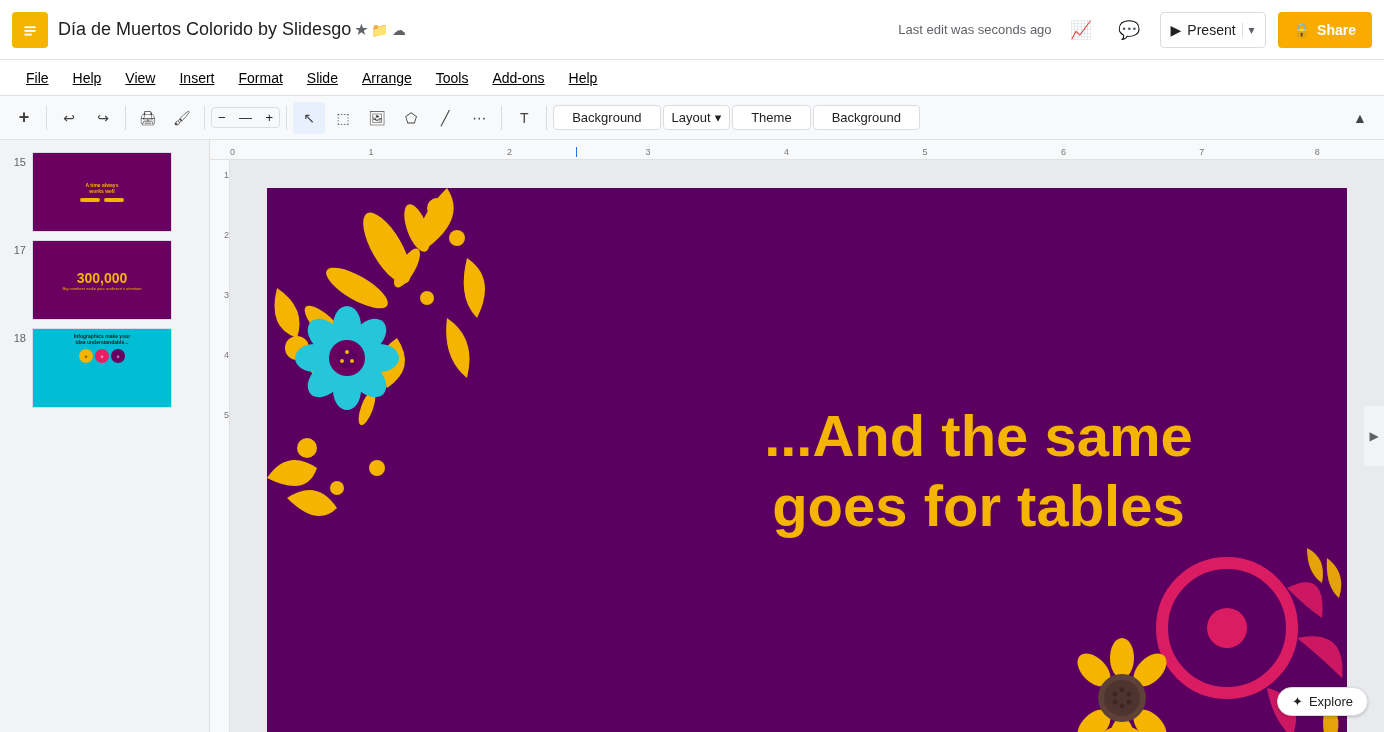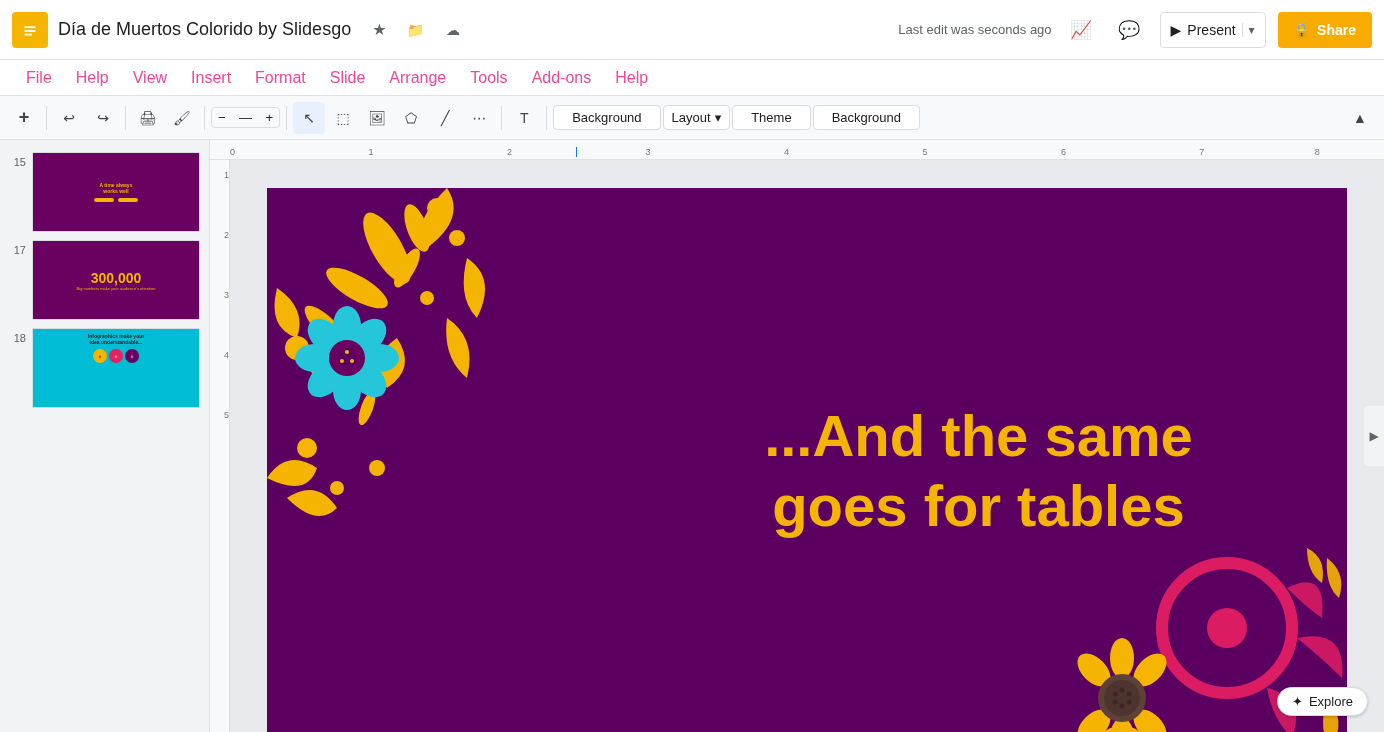--- a/index.html
+++ b/index.html
@@ -79,24 +79,25 @@
       height: 36px;
       background: #fff;
       display: flex;
       align-items: center;
       padding: 0 16px;
       gap: 4px;
       border-bottom: 1px solid #e0e0e0;
     }
     .menu-item {
       padding: 4px 10px;
-      font-size: 16px;
-      color: #ec4899;
-      cursor: pointer;
-      border-radius: 4px;
+      font-size: 14px;
+      color: #000000;
+      cursor: pointer;
+      border-radius: 4px;
+      text-decoration: underline;
     }
 
     
     #toolbar {
       height: 44px;
       background: #f8f9fa;
       border-bottom: 1px solid #e0e0e0;
       display: flex;
       align-items: center;
       padding: 0 8px;
@@ -170,21 +171,21 @@
     }
     .slide-item.active { background: #d2e3fc; }
     .slide-number {
       font-size: 11px;
       color: #5f6368;
       min-width: 18px;
       text-align: right;
       margin-top: 4px;
     }
     .slide-thumb {
-      width: 168px;
+      width: 140px;
       height: 80px;
       border-radius: 2px;
       overflow: hidden;
       flex-shrink: 0;
       border: 1px solid #dadce0;
       position: relative;
     }
     .slide-item.active .slide-thumb { border: 2px solid #1a73e8; }
 
     
@@ -306,21 +307,21 @@
 <div id="topbar">
   <div id="app-icon">
     <svg viewBox="0 0 24 24" fill="white">
       <rect x="3" y="3" width="18" height="18" rx="2" fill="#f4b400"></rect>
       <rect x="6" y="8" width="12" height="2" fill="white"></rect>
       <rect x="6" y="12" width="12" height="2" fill="white"></rect>
       <rect x="6" y="16" width="8" height="2" fill="white"></rect>
     </svg>
   </div>
   <div id="title-area">
-    <div style="display:flex;align-items:center;gap:21px;">
+    <div style="display:flex;align-items:center;gap:3px;">
       <span id="doc-title" style="font-size:18px;color:#202124;cursor:text;">Día de Muertos Colorido by Slidesgo</span>
       <span style="color:#5f6368;font-size:16px;cursor:pointer;">★</span>
       <span style="color:#5f6368;font-size:14px;cursor:pointer;">📁</span>
       <span style="color:#5f6368;font-size:14px;cursor:pointer;">☁</span>
     </div>
   </div>
   <div id="header-right">
     <span id="last-edit" style="font-size:13px;color:#5f6368;">Last edit was seconds ago</span>
     <div class="header-icon-btn">📈</div>
     <div class="header-icon-btn">💬</div>

